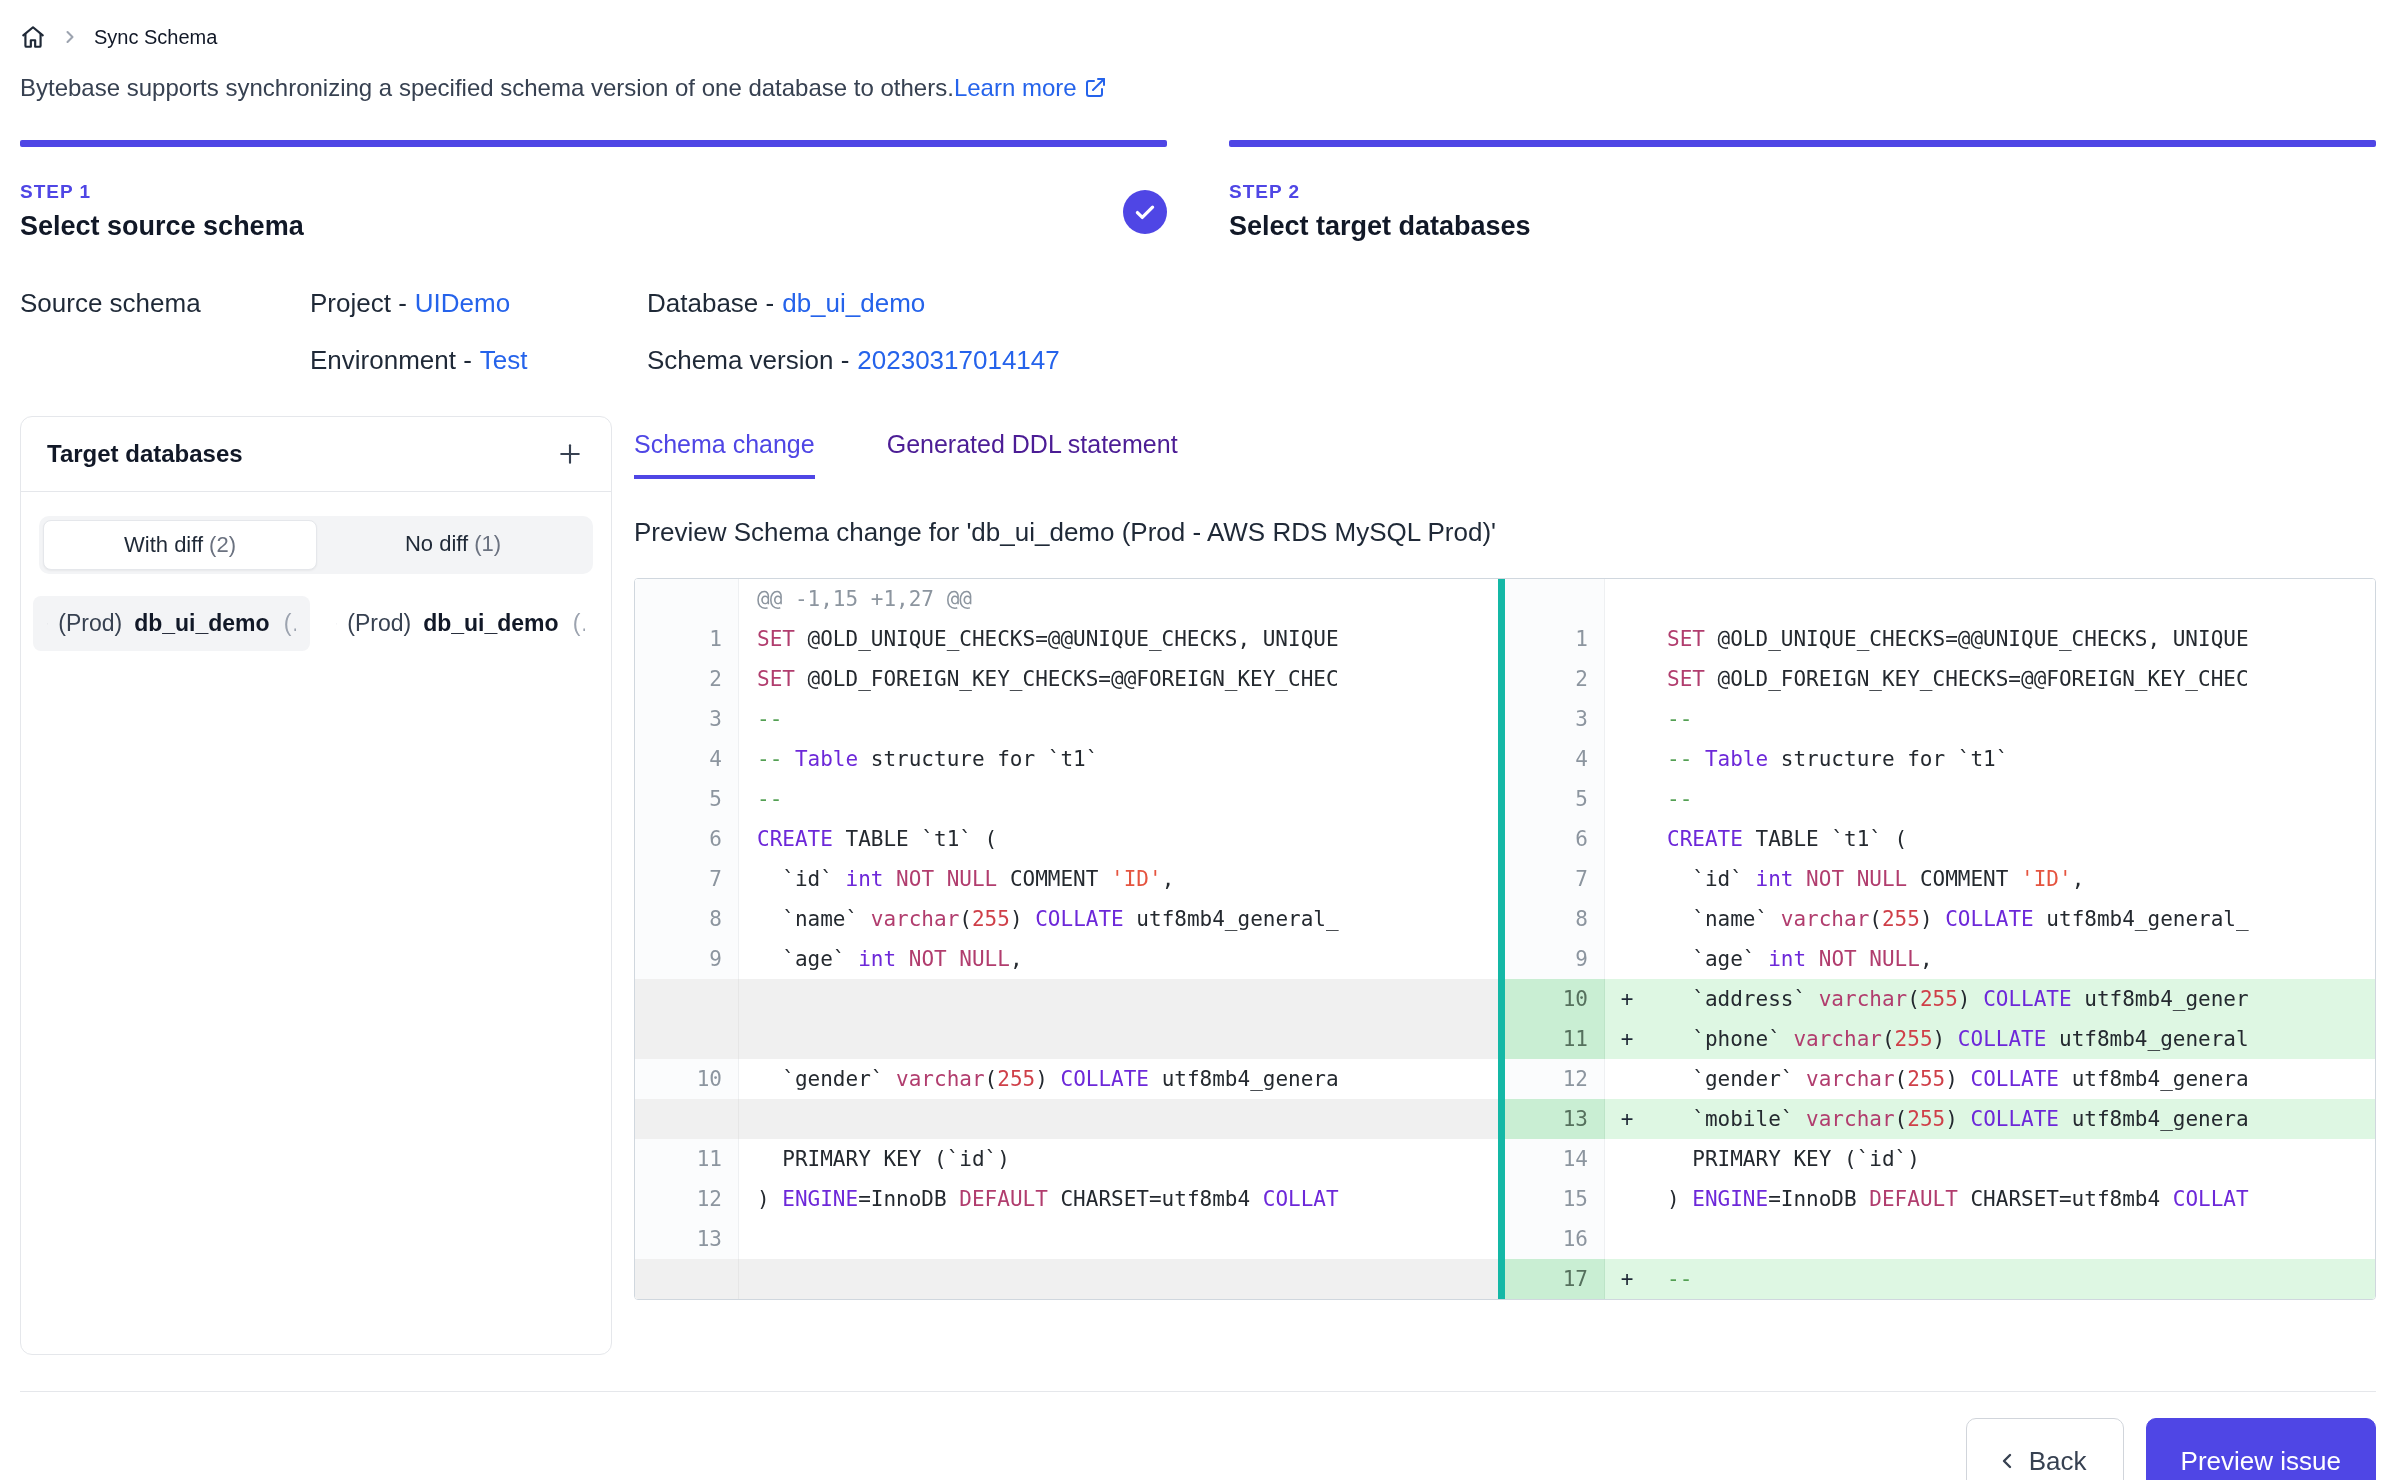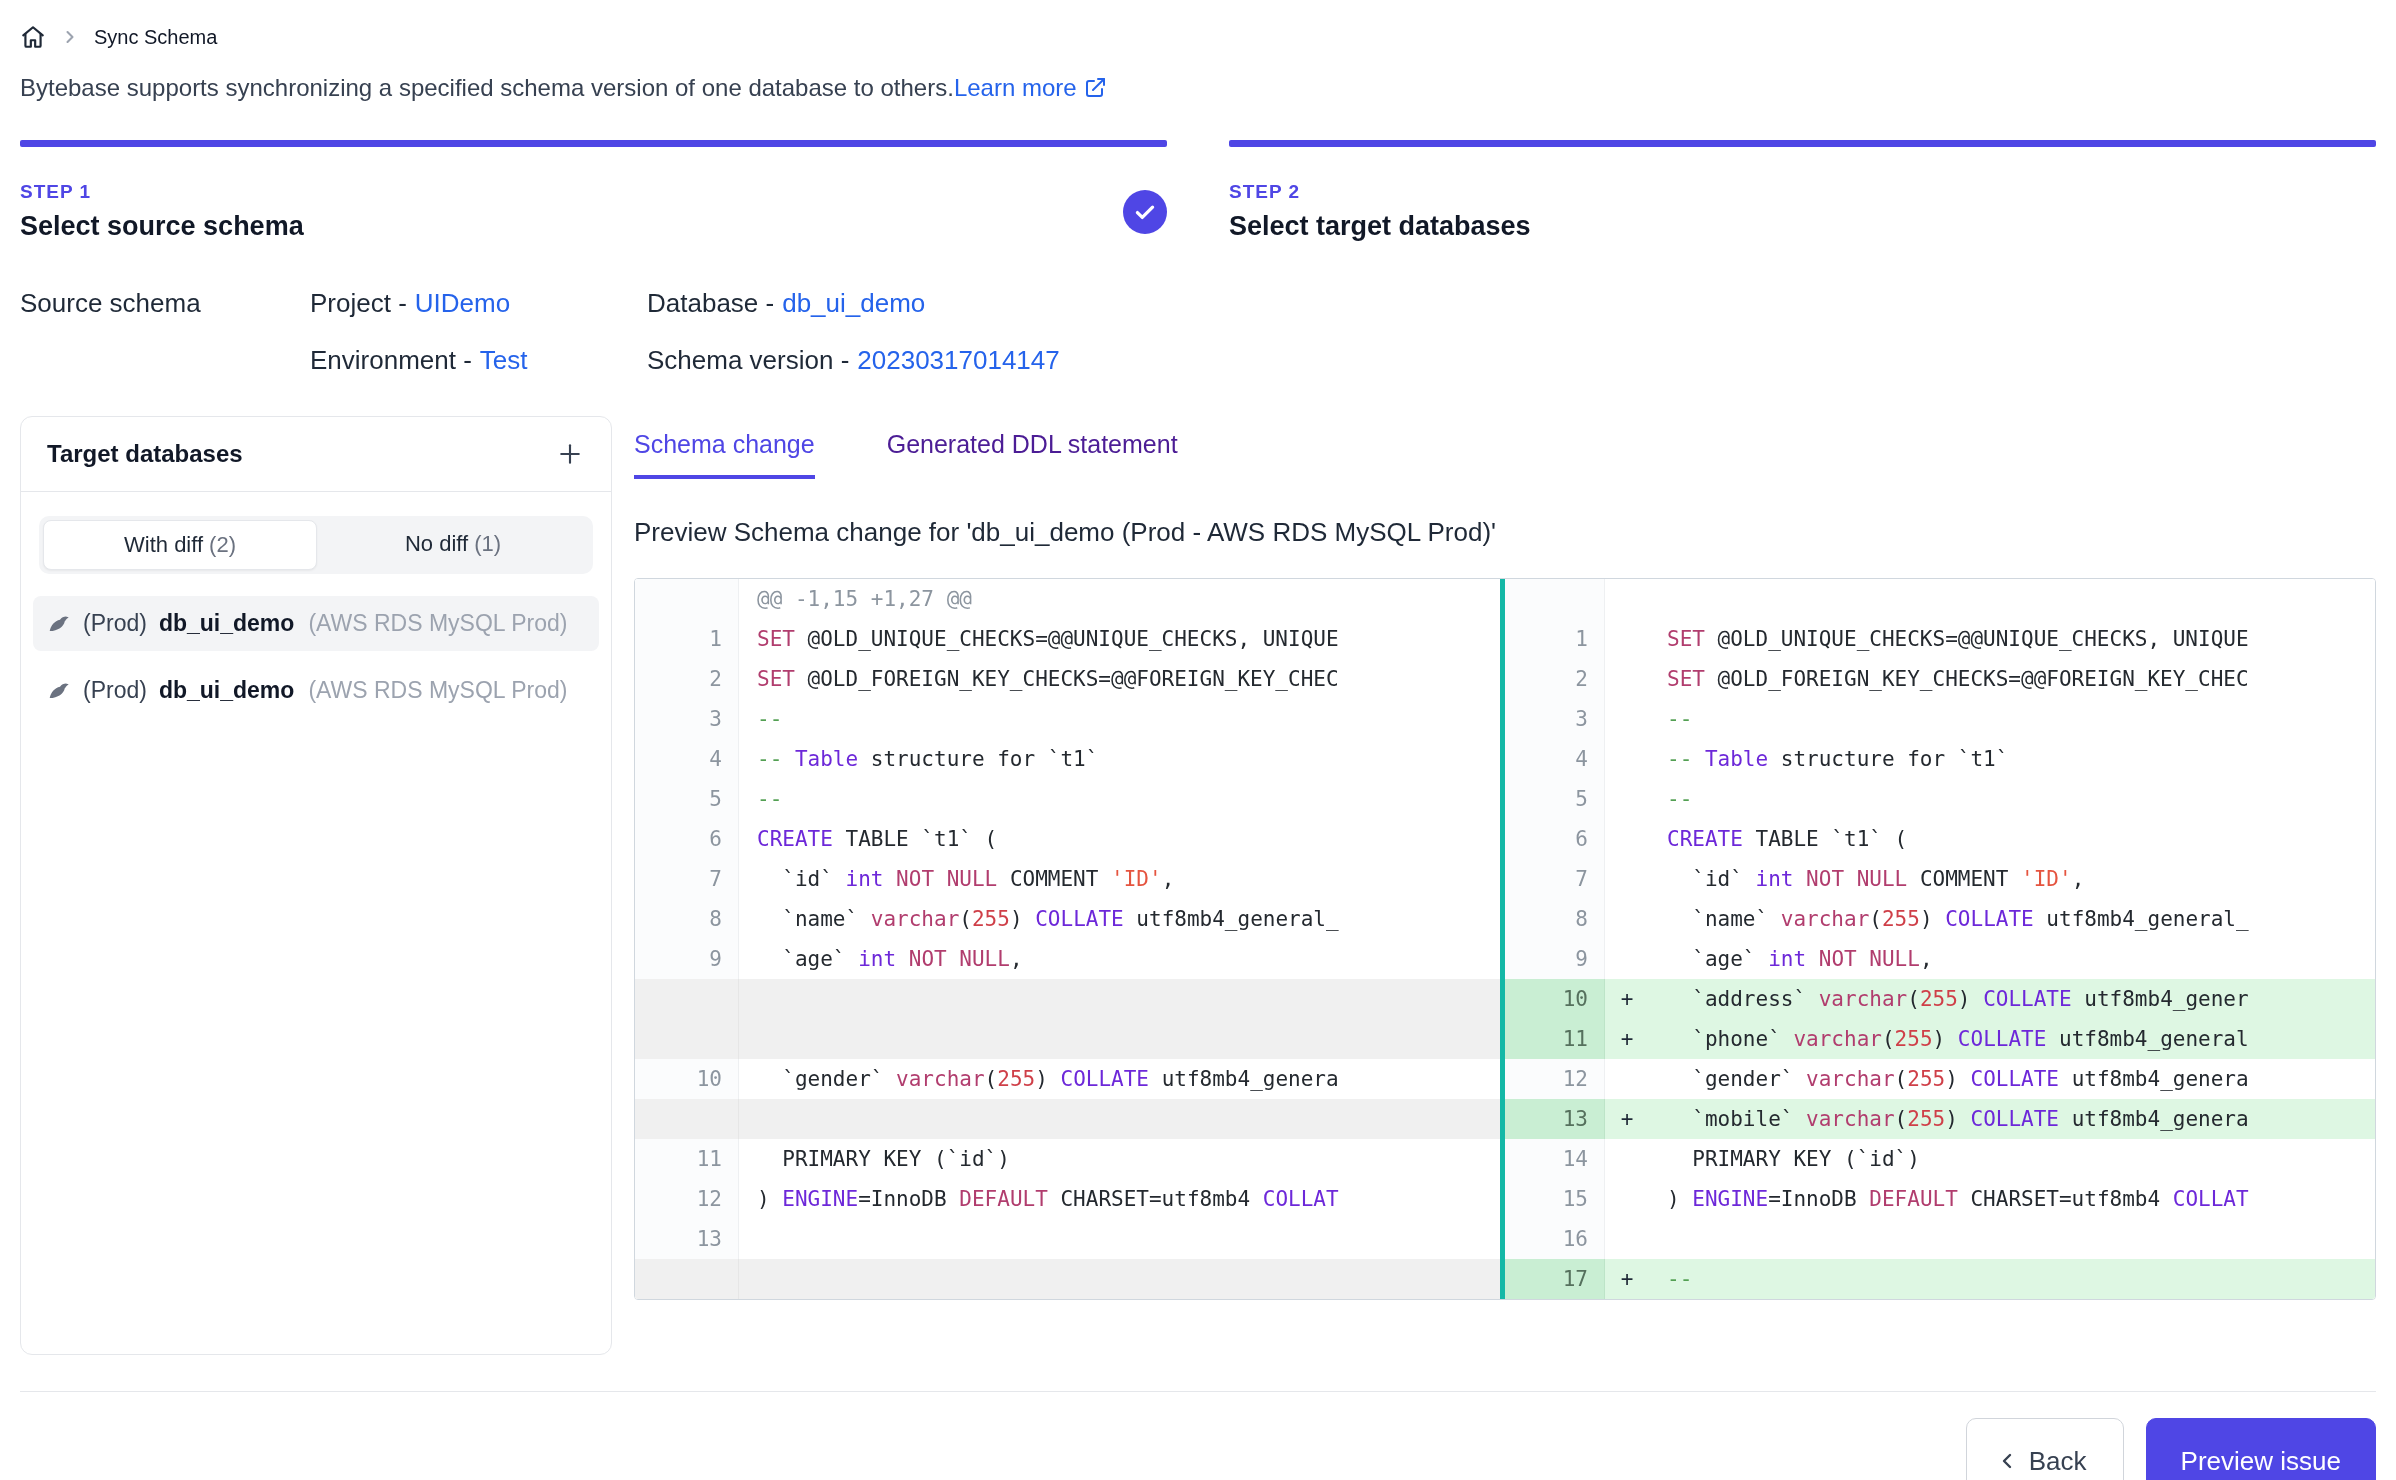--- a/index.html
+++ b/index.html
@@ -41,40 +41,40 @@
 
   
   .panel { width:592px; flex:0 0 592px; border:1px solid #e5e7eb; border-radius:12px; background:#fff; }
   .panel-header { display:flex; align-items:center; justify-content:space-between; padding:22px 26px; border-bottom:1px solid #e5e7eb; }
   .panel-title { font-size:24px; font-weight:600; color:#111827; }
   .plus-btn { display:flex; cursor:pointer; }
   .seg { margin:24px 18px 0 18px; background:#f3f4f6; border-radius:10px; padding:4px; display:flex; }
   .seg-tab { flex:1 1 0; text-align:center; font-size:22px; padding:11px 0; border-radius:8px; color:#1f2937; cursor:pointer; }
   .seg-tab.active { background:#ffffff; border:1px solid #e5e7eb; box-shadow:0 1px 2px rgba(0,0,0,.05); font-weight:500; }
   .seg-count { color:#6b7280; margin-left:6px; }
-  .db-list { margin-top:22px; display:flex; flex-direction:column; gap:12px; padding:0 12px; }
+  .db-list { margin-top:22px; display:flex; flex-direction:row; gap:12px; padding:0 12px; }
   .db-item { display:flex; align-items:center; gap:10px; padding:14px 14px; border-radius:8px; font-size:23px; white-space:nowrap; overflow:hidden; cursor:pointer; }
   .db-item.selected { background:#f3f4f6; }
   .db-env { color:#374151; }
   .db-name { font-weight:600; color:#111827; margin:0 4px 0 2px; }
   .db-engine { color:#9ca3af; overflow:hidden; text-overflow:ellipsis; white-space:nowrap; min-width:0; flex:0 1 auto; }
 
   
   .content { flex:1 1 auto; min-width:0; }
   .tabs { display:flex; gap:72px; padding-top:14px; }
   .tab { font-size:25px; padding-bottom:16px; color:#4c1d95; cursor:pointer; border-bottom:4px solid transparent; }
   .tab.active { color:#4f46e5; font-weight:500; border-bottom-color:#4f46e5; }
   .preview-title { margin-top:38px; font-size:26px; color:#1f2937; }
 
   
   .diff { margin-top:30px; border:1px solid #d0d7de; border-radius:4px; overflow:hidden;
           font-family:"DejaVu Sans Mono", monospace; font-size:21px; }
   .diff-row { display:flex; height:40px; line-height:40px; }
   .half { width:50%; display:flex; min-width:0; background:#fff; }
-  .half.l { border-right:5px solid #14b8a6; }
+  .half.l { border-right:7px solid #14b8a6; }
   .gut { flex:0 0 104px; text-align:right; padding-right:16px; color:#8c959f; background:#fbfcfd; border-right:1px solid #eef0f2; }
   .half.r .gut { flex-basis:100px; }
   .mark { flex:0 0 44px; text-align:center; color:#1f2937; }
   .code { flex:1 1 auto; min-width:0; overflow:hidden; white-space:pre; padding-left:18px; }
   .t-filler .gut, .t-filler .code, .t-filler .mark { background:#f0f0f0; border-right-color:#e6e6e6; color:transparent; }
   .t-add .code, .t-add .mark { background:#def7e3; }
   .t-add .gut { background:#c9eed3; border-right-color:#bde4c8; color:#55705d; }
   .sg-pl { color:#24292f; }
   .sg-kw { color:#6d28d9; }
   .sg-kw2 { color:#b13d6e; }

